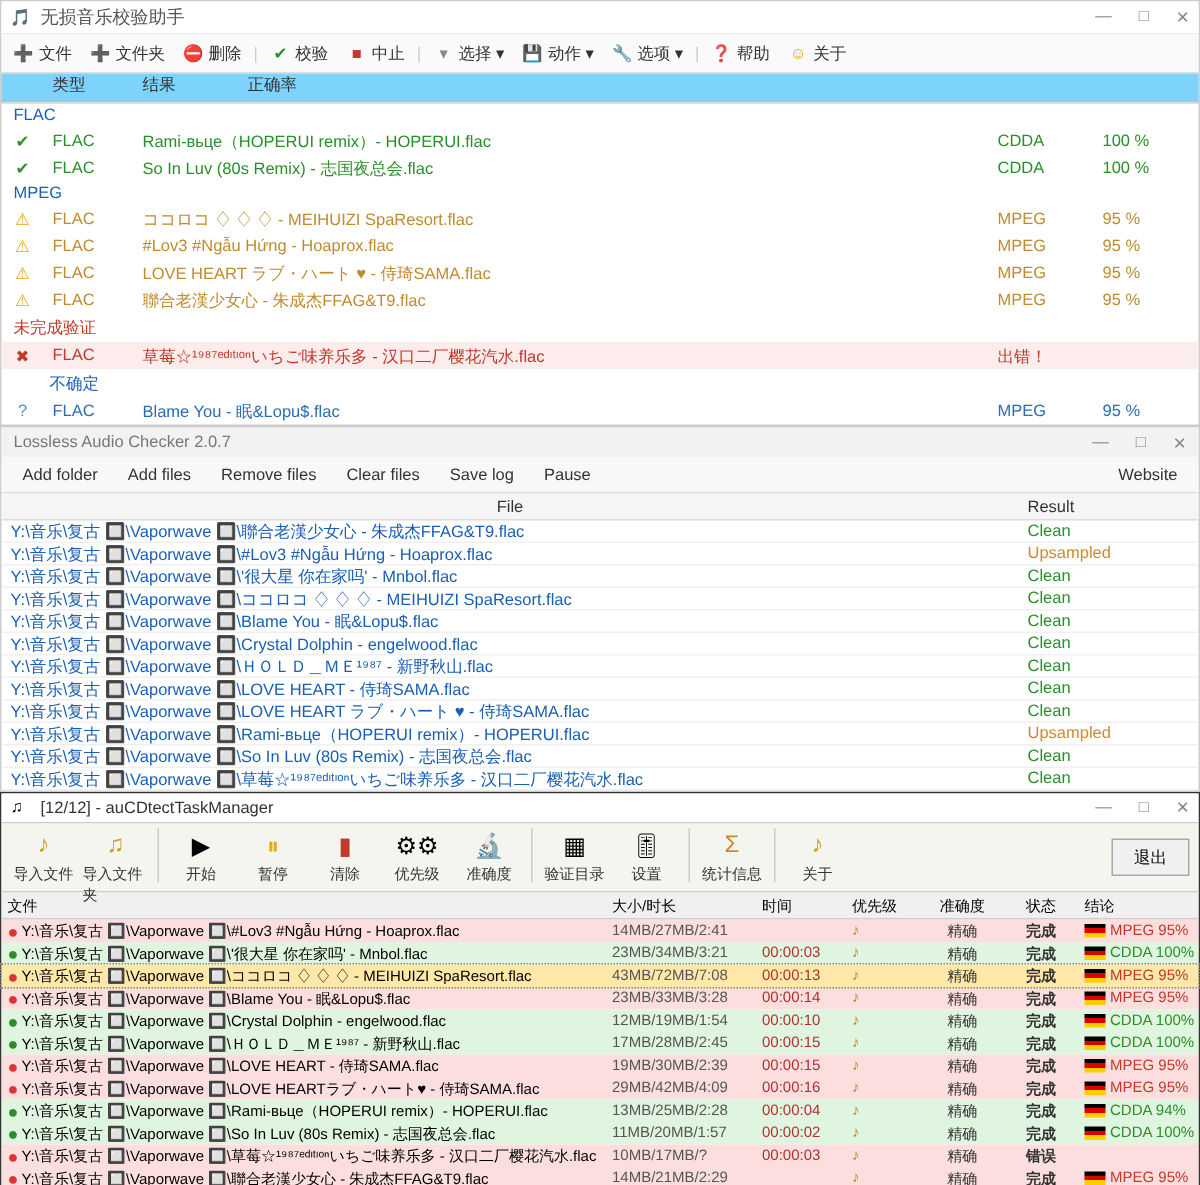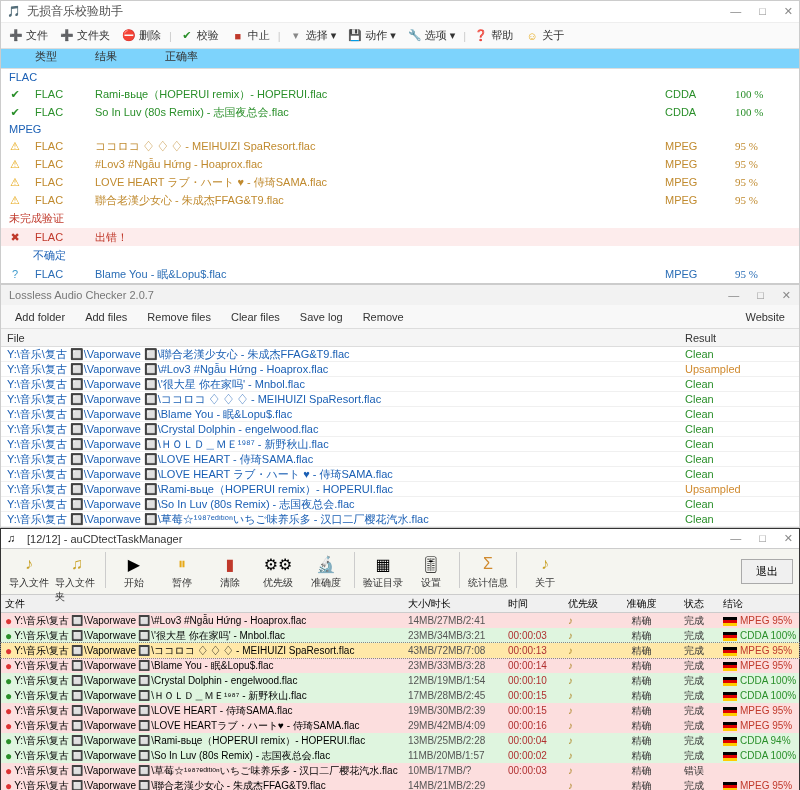--- a/index.html
+++ b/index.html
@@ -14,21 +14,21 @@
 .winbtns span { cursor: pointer; }
 .toolbar1 { display: flex; align-items: center; height: 26px; padding: 0 4px; border-bottom: 1px solid #ddd; gap: 4px; background: #fafafa; }
 .tbtn { display: inline-flex; align-items: center; gap: 3px; padding: 2px 4px; color: #333; cursor: pointer; }
 .tbtn .ic { width: 14px; height: 14px; display: inline-flex; align-items: center; justify-content: center; }
 .table1 { width: 100%; }
 .thead1 { display: flex; background: #7dd3fc; border-bottom: 1px solid #ddd; height: 20px; align-items: flex-start; }
 .col-icon { width: 28px; text-align: center; }
 .col-type { width: 60px; }
 .col-name { flex: 1; }
 .col-result { width: 70px; }
-.col-rate { width: 70px; font-family: Liberation Serif, serif; }
+.col-rate { width: 70px; }
 .thead1 > div { padding: 0 6px; color: #333; }
 .section-label { color: #1a5fb4; padding: 2px 8px; font-weight: normal; }
 .row1 { display: flex; height: 18px; align-items: center; padding: 0 0; }
 .row1 > div { padding: 0 6px; }
 .row1.ok .col-type, .row1.ok .col-name, .row1.ok .col-result, .row1.ok .col-rate { color: #2a8f2a; }
 .row1.warn .col-type, .row1.warn .col-name, .row1.warn .col-result, .row1.warn .col-rate { color: #c08a2e; }
 .row1.err { background: #fdecec; }
 .row1.err .col-type, .row1.err .col-name, .row1.err .col-result { color: #c0392b; }
 .row1.info .col-type, .row1.info .col-name, .row1.info .col-result, .row1.info .col-rate { color: #2a6db5; }
 .section-err { color: #c0392b; padding: 2px 8px; }
@@ -39,21 +39,21 @@
 .ic-q { color: #3e9acc; }
 
 
 .win2 { border: 1px solid #ccc; }
 .title2 { display: flex; align-items: center; height: 20px; padding: 0 8px; background: #f2f2f2; color: #777; }
 .title2 .t { flex: 1; }
 .menubar2 { display: flex; height: 24px; align-items: center; padding: 0 6px; gap: 4px; background: #f8f8f8; border-bottom: 1px solid #ddd; }
 .menubar2 .mitem { padding: 2px 8px; color: #333; cursor: pointer; }
 .menubar2 .spacer { flex: 1; }
 .thead2 { display: flex; background: #f5f5f5; border-bottom: 1px solid #ddd; height: 18px; align-items: center; }
-.col-file { flex: 1; text-align: left; }
+.col-file { flex: 1; text-align: center; }
 .col-res2 { width: 120px; text-align: left; }
 .thead2 > div { padding: 0 6px; color: #333; }
 .row2 { display: flex; height: 15px; align-items: center; border-bottom: 1px solid #f0f0f0; }
 .row2 .file { flex: 1; padding: 0 6px; color: #1a5fb4; white-space: nowrap; overflow: hidden; }
 .row2 .res { width: 120px; padding: 0 6px; }
 .res.clean { color: #2a8f2a; }
 .res.up { color: #d08a2e; margin-left: 23px; }
 
 
 .win3 { border: 1px solid #333; background: #fff; }
@@ -80,21 +80,21 @@
 .row3.red { background: #fcdede; }
 .row3.green { background: #dff5df; }
 .row3.sel { background: #ffe8a8; outline: 1px dotted #888; }
 .row3 .c3-file { color: #000; display:flex; align-items:center; gap:2px; }
 .dot-r { color: #d33; font-size: 12px; }
 .dot-g { color: #2a8f2a; font-size: 12px; }
 .audic { color: #b0882a; }
 .row3 .c3-size { color: #555; }
 .row3 .c3-time { color: #b03030; }
 .row3 .c3-acc { color: #333; }
-.row3 .c3-stat { color: #333; }
+.row3 .c3-stat { color: #333; font-weight: bold; }
 .flag { display: inline-block; width: 14px; height: 9px; background: linear-gradient(to bottom, #000 33%, #d00 33%, #d00 66%, #fc0 66%); vertical-align: middle; margin-right: 3px; }
 .concl-mpeg { color: #c0392b; }
 .concl-cdda { color: #2a8f2a; }
 </style>
 </head>
 <body>
 
 <div class="win1">
   <div class="titlebar">
     <span class="icon">🎵</span>
@@ -206,20 +206,21 @@
           <div class="col-name">聯合老漢少女心 - 朱成杰FFAG&amp;T9.flac</div>
           <div class="col-result">MPEG</div>
           <div class="col-rate">95 %</div>
         </div>
       </div>
     <div class="section-err">未完成验证</div>
     <div id="w1-err">
         <div class="row1 err">
           <div class="col-icon"><span class="ic-x">✖</span></div>
           <div class="col-type">FLAC</div>
+          <div class="col-name">草莓☆¹⁹⁸⁷ᵉᵈᶦᵗᶦᵒⁿいちご味养乐多 - 汉口二厂樱花汽水.flac</div>
           <div class="col-result">出错！</div>
           <div class="col-rate"></div>
         </div>
       </div>
     <div class="section-unk">不确定</div>
     <div id="w1-unk">
         <div class="row1 info">
           <div class="col-icon"><span class="ic-q">?</span></div>
           <div class="col-type">FLAC</div>
           <div class="col-name">Blame You - 眠&amp;Lopu$.flac</div>
@@ -238,21 +239,21 @@
       <span>□</span>
       <span>✕</span>
     </div>
   </div>
   <div class="menubar2">
     <span class="mitem">Add folder</span>
     <span class="mitem">Add files</span>
     <span class="mitem">Remove files</span>
     <span class="mitem">Clear files</span>
     <span class="mitem">Save log</span>
-    <span class="mitem">Remove</span>
+    <span class="mitem">Pause</span>
     <span class="spacer"></span>
     <span class="mitem">Website</span>
   </div>
   <div class="thead2">
     <div class="col-file">File</div>
     <div class="col-res2">Result</div>
   </div>
   <div id="w2-rows">
       <div class="row2">
         <div class="file">Y:\音乐\复古 🔲\Vaporwave 🔲\聯合老漢少女心 - 朱成杰FFAG&amp;T9.flac</div>

